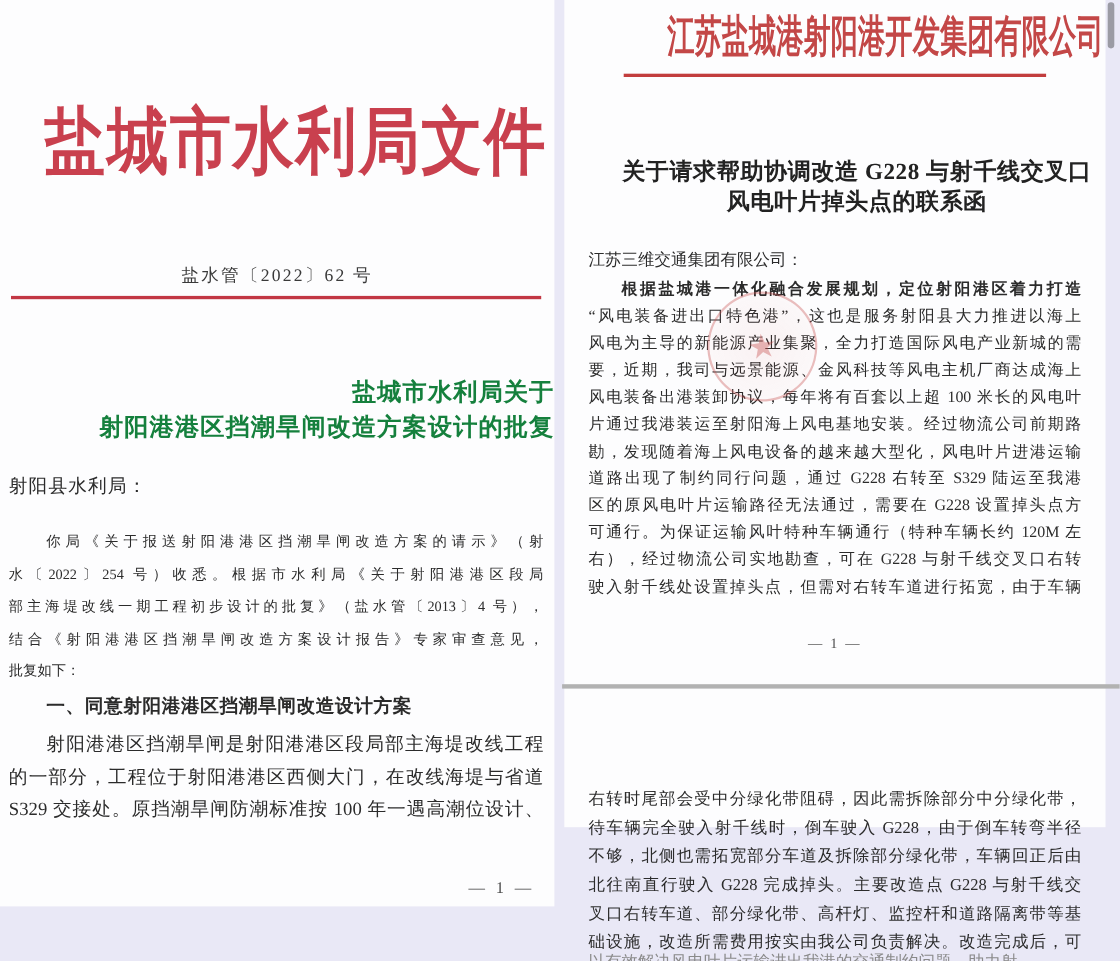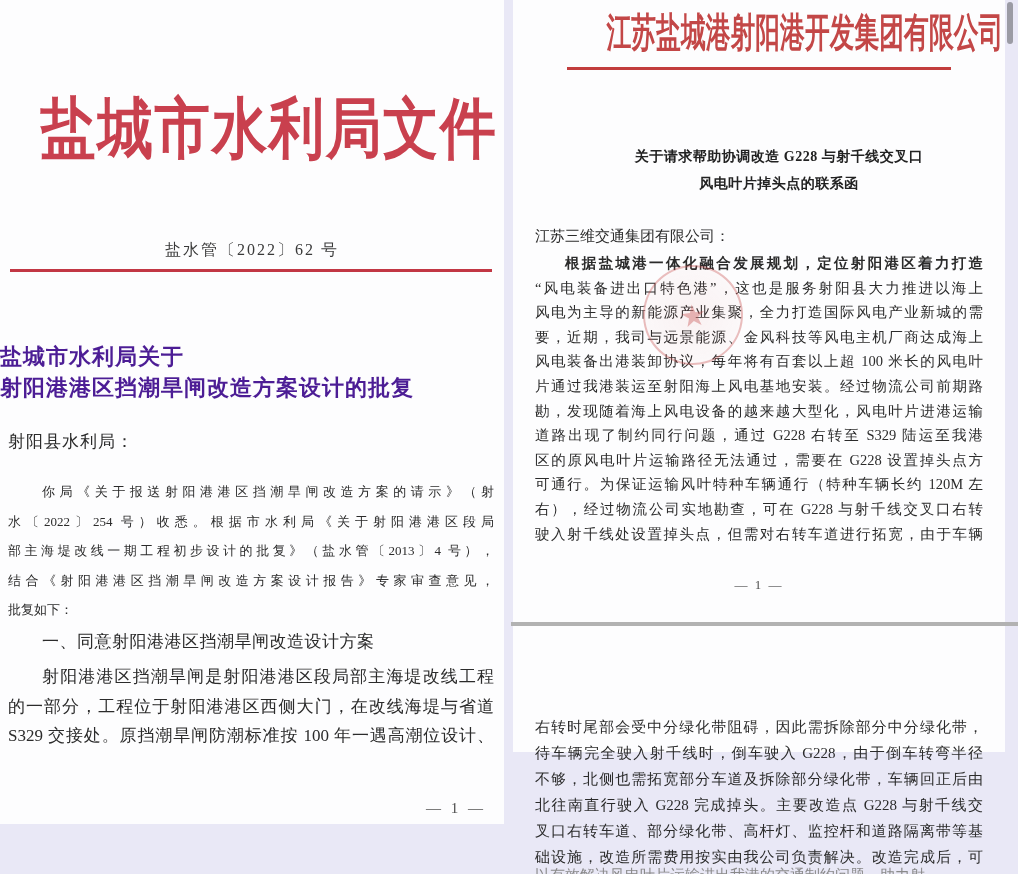--- a/index.html
+++ b/index.html
@@ -18,45 +18,45 @@
     position:absolute;left:0;right:0;top:84px;text-align:center;
     font-size:66px;font-weight:bold;color:#c9404e;white-space:nowrap;
     transform:scaleX(.84);letter-spacing:2px;
   }
   .l-docnum{
     position:absolute;left:0;right:0;top:240px;text-align:center;
     font-size:16px;color:#3a3a3a;letter-spacing:2px;
   }
   .l-redline{position:absolute;left:10px;right:12px;top:269px;height:3px;background:#c23744;}
   .l-title{
-    position:absolute;left:0;right:0;top:341px;text-align:left;
-    font-size:22px;font-weight:bold;line-height:31px;letter-spacing:1px;color:#4c1d95;
+    position:absolute;left:0;right:0;top:341px;text-align:right;
+    font-size:22px;font-weight:bold;line-height:31px;letter-spacing:1px;color:#15803d;
   }
   .l-addressee{position:absolute;left:8px;top:430px;font-size:17px;letter-spacing:1px;text-align:right;}
   .l-para1{position:absolute;left:8px;right:10px;top:477px;font-size:13px;line-height:29.5px;}
   .l-heading{
-    position:absolute;left:8px;right:10px;top:630px;font-size:17px;font-weight:normal;
+    position:absolute;left:8px;right:10px;top:630px;font-size:17px;font-weight:bold;
     font-family:"Liberation Sans", sans-serif;padding-left:34px;letter-spacing:.5px;
   }
   .l-para2{position:absolute;left:8px;right:10px;top:662px;font-size:17px;line-height:29.5px;}
   .l-pagenum{position:absolute;right:18px;top:800px;font-size:15px;color:#4f4f4f;letter-spacing:3px;}
 
   
   .r-header{
     position:absolute;left:0;right:0;top:5px;text-align:center;
     font-size:40px;font-weight:bold;color:#c34747;white-space:nowrap;
     transform:scaleX(.62);
   }
   .r-underline{
     position:absolute;left:50%;top:67px;width:384px;height:3px;
     background:#c23d3d;transform:translateX(-50%);
   }
   .r-title{
     position:absolute;left:0;right:0;top:143px;text-align:center;
-    font-size:14px;font-weight:bold;line-height:27px;color:#222;letter-spacing:.5px;margin-left:40px;
+    font-size:21px;font-weight:bold;line-height:27px;color:#222;letter-spacing:.5px;margin-left:40px;
   }
   .r-addressee{position:absolute;left:22px;top:227px;font-size:15px;font-family:Liberation Serif, serif;}
   .r-para1{position:absolute;left:22px;right:22px;top:251px;font-size:14.5px;line-height:24.6px;}
   .r-pagenum{position:absolute;left:0;right:0;top:577px;text-align:center;font-size:13px;color:#4f4f4f;letter-spacing:2px;}
   .r-para2{position:absolute;left:22px;right:22px;top:714px;font-size:15px;line-height:26px;}
   .r-clip{
     position:absolute;left:22px;right:22px;top:866px;height:8px;overflow:hidden;
     font-size:15px;line-height:18px;color:#8a8a8a;
   }
 

